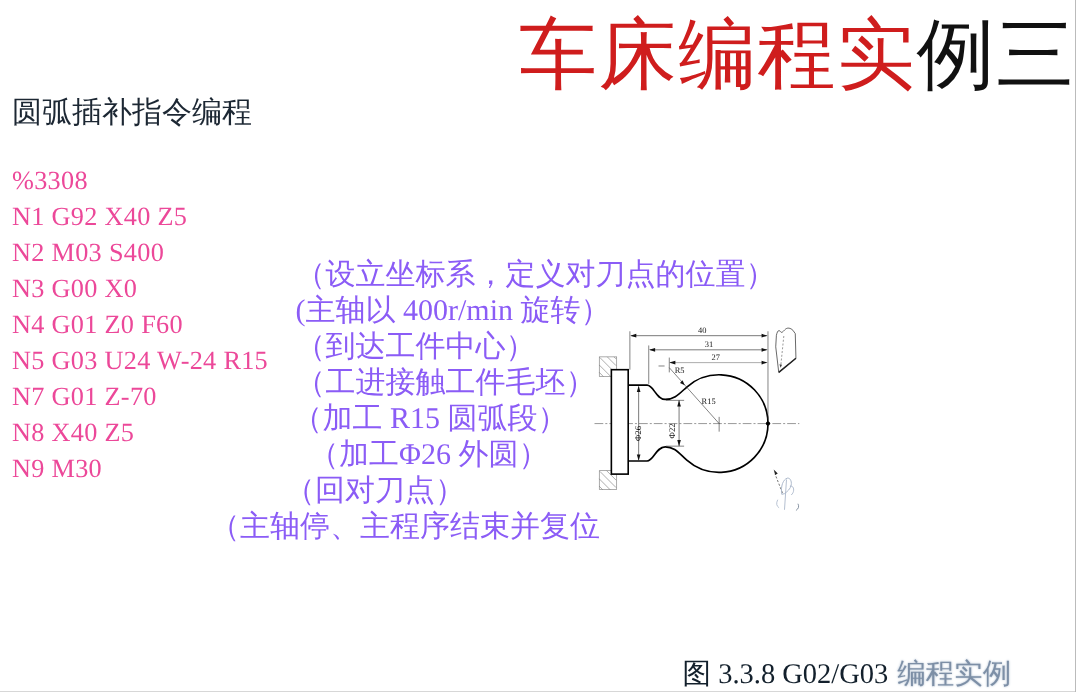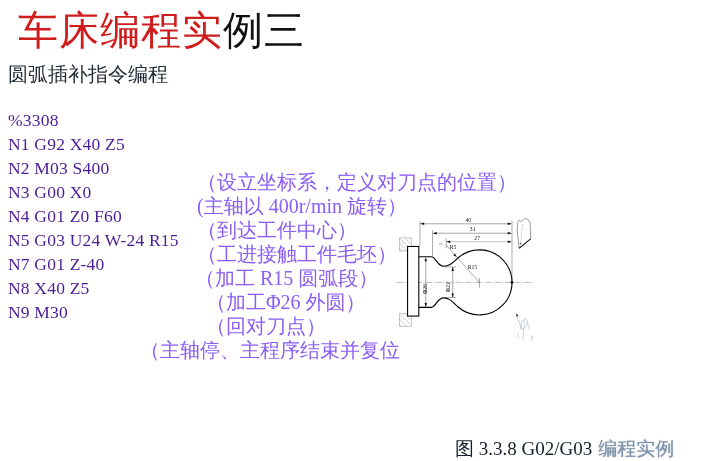--- a/index.html
+++ b/index.html
@@ -2,33 +2,33 @@
 <html><head>
 <meta charset="utf-8">
 <style>
   html,body{margin:0;padding:0;background:#888;}
   .slide{
     position:relative; width:717px; height:461px; background:#ffffff;
     overflow:hidden; font-family:"Liberation Serif","DejaVu Serif",serif;
     border-bottom:1px solid #b0b0b0;
   }
   .title{
-    position:absolute; top:8px; left:0; right:0; text-align:left;
-    font-size:40px; line-height:1.15; letter-spacing:1px; margin-left:18px;
+    position:absolute; top:8px; left:17px; right:0; text-align:right;
+    font-size:52px; line-height:1.15; letter-spacing:1px; margin-left:18px;
     white-space:nowrap;
   }
   .title .t-red{color:#cf1d1d;}
   .title .t-black{color:#111;}
   .subtitle{
     position:absolute; top:61px; left:8px; font-size:20px; color:#1c2733;
   }
   .program{position:absolute; left:8px; top:110px; width:470px;}
   .pline{position:relative; height:24px; white-space:nowrap;}
   .pline .code{
-    position:absolute; left:0; top:0; font-size:17.5px; color:#4c1d95;
+    position:absolute; left:0; top:0; font-size:17.5px; color:#ec4899;
     letter-spacing:0.2px;
   }
   .pline .comment{
     position:absolute; top:1px; font-size:20px; color:#8b5cf6;margin-top:34px;
   }
   .caption{
     position:absolute; left:455px; top:436px; font-size:19px; color:#13202c;
     white-space:nowrap; z-index:3;
   }
   .caption .cap-gray{
@@ -66,26 +66,26 @@
     </div>
     <div class="pline">
       <span class="code">N4 G01 Z0 F60</span>
       <span class="comment" style="left:189px">（工进接触工件毛坯）</span>
     </div>
     <div class="pline">
       <span class="code">N5 G03 U24 W-24 R15</span>
       <span class="comment" style="left:187px">（加工 R15 圆弧段）</span>
     </div>
     <div class="pline">
-      <span class="code">N7 G01 Z-40</span>
+      <span class="code">N7 G01 Z-70</span>
       <span class="comment" style="left:198px">（加工Φ26 外圆）</span>
     </div>
     <div class="pline">
       <span class="code">N8 X40 Z5</span>
-      <span class="comment" style="left:198px">（回对刀点）</span>
+      <span class="comment" style="left:182px">（回对刀点）</span>
     </div>
     <div class="pline">
       <span class="code">N9 M30</span>
       <span class="comment" style="left:132px">（主轴停、主程序结束并复位</span>
     </div>
   </div>
 
   <svg class="drawing" width="322" height="293" viewBox="395 168 717 461">
     <g transform="translate(0,0)">
 

